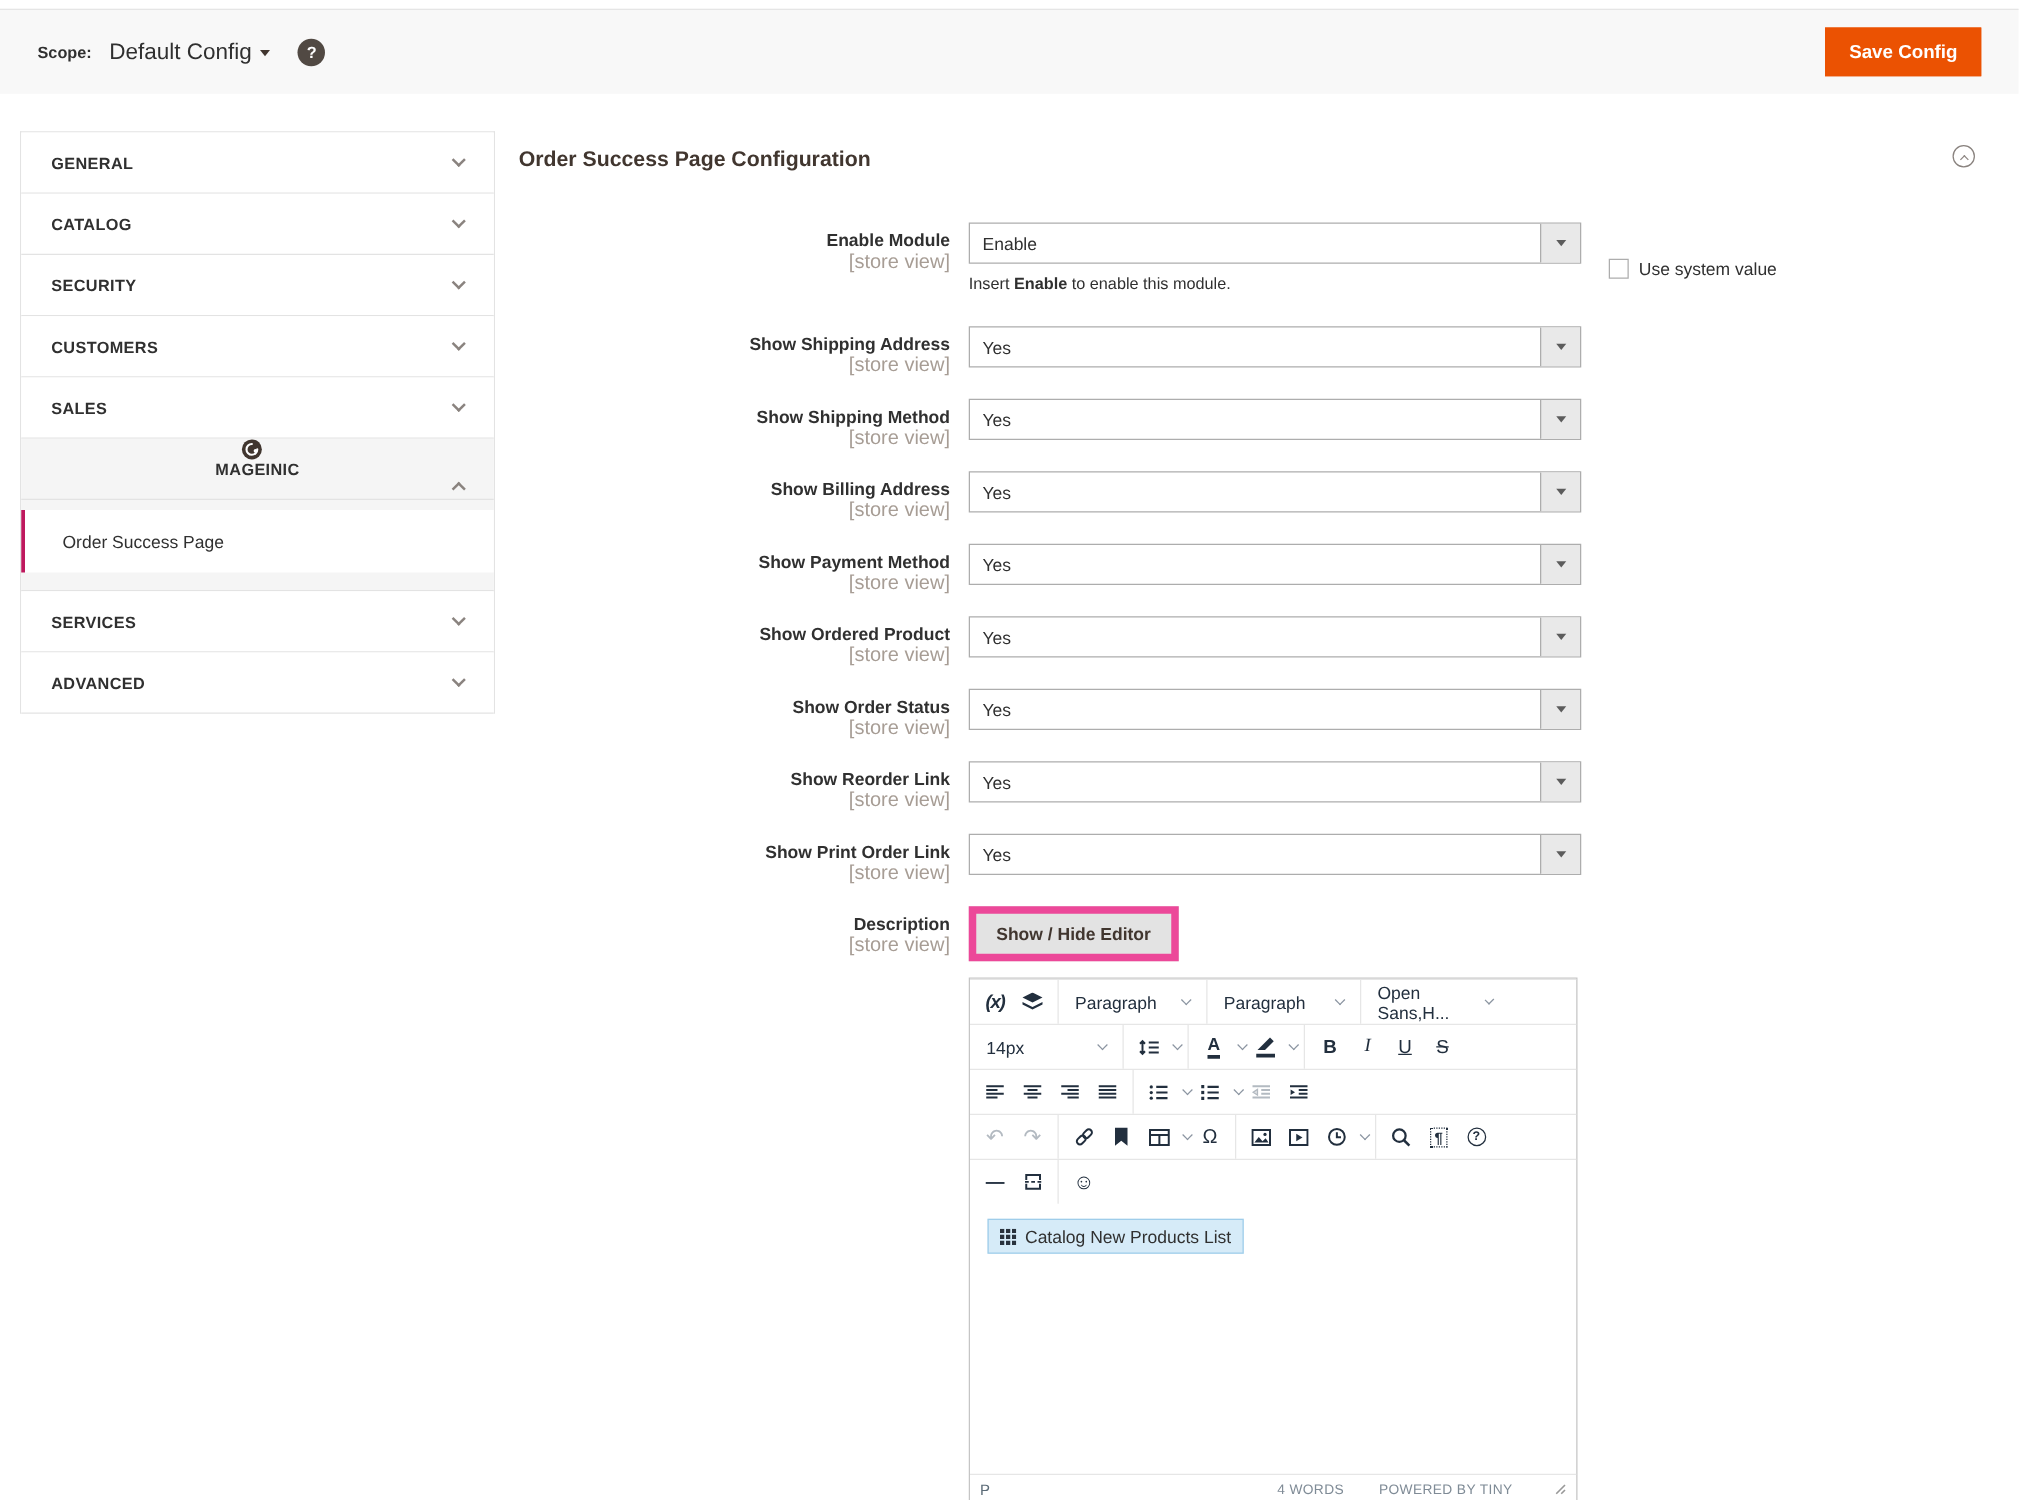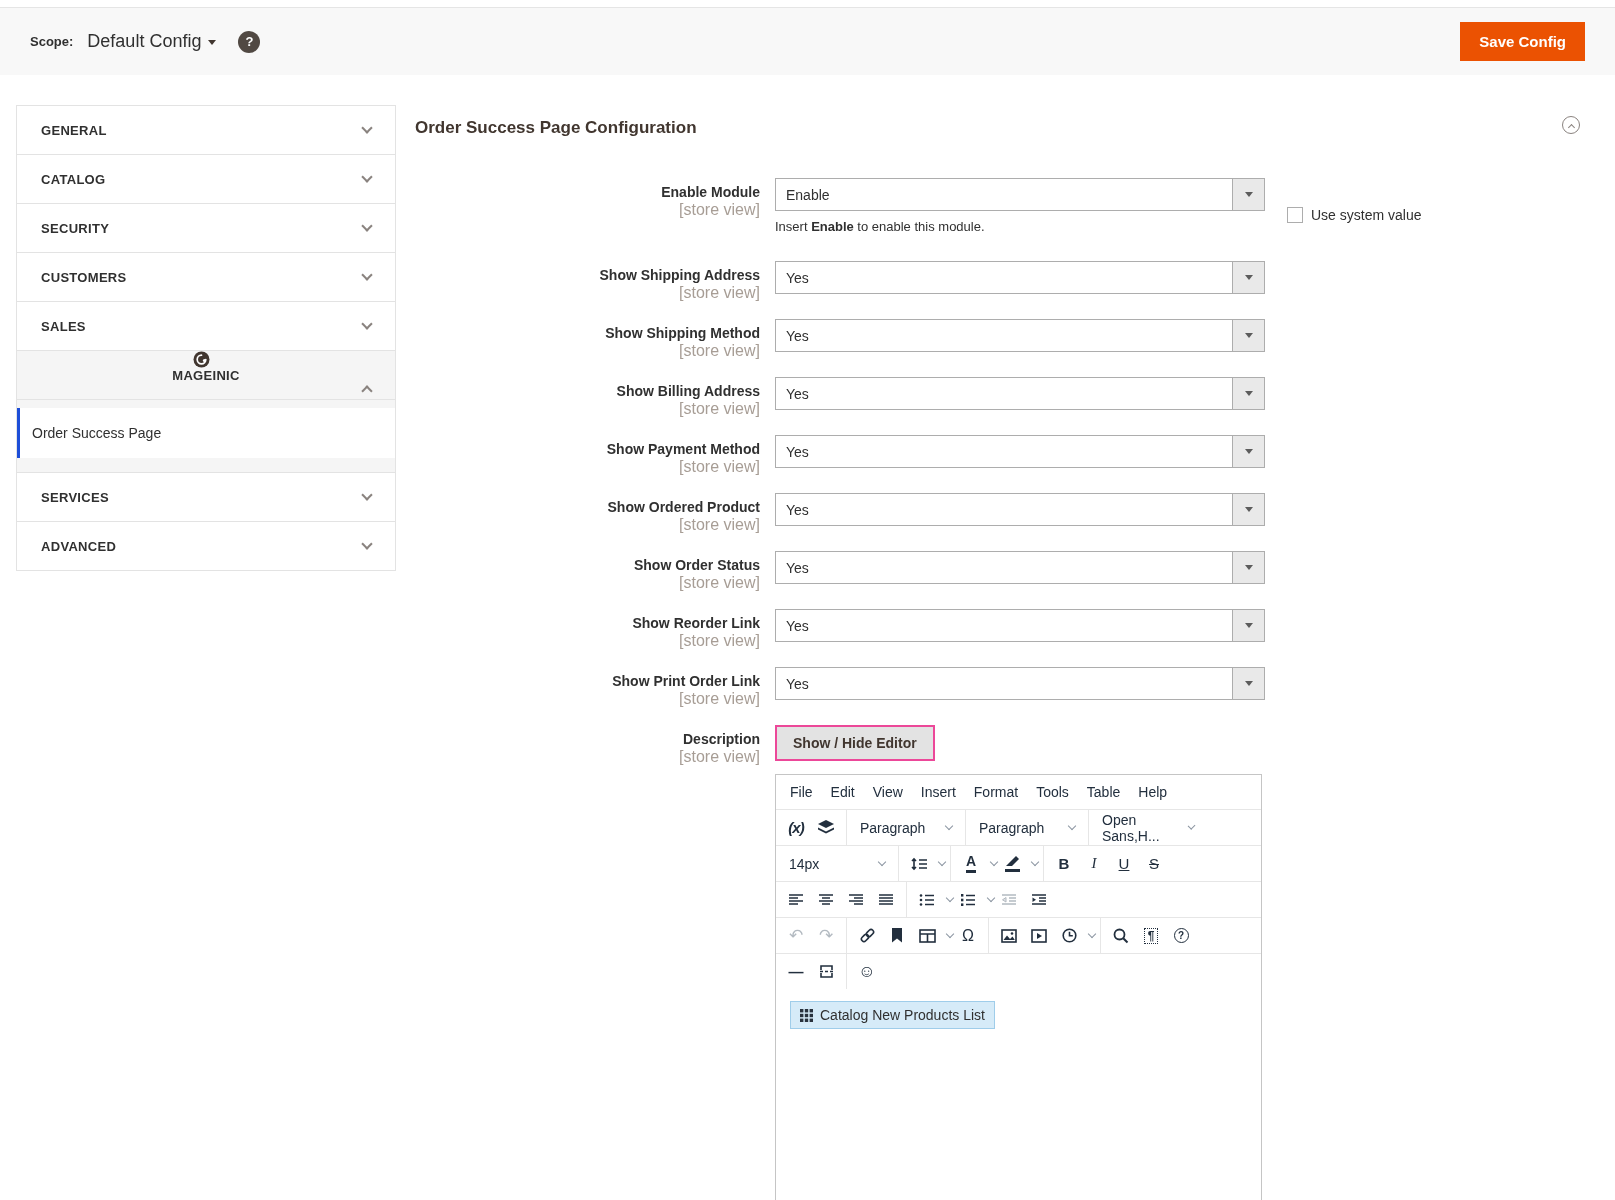--- a/index.html
+++ b/index.html
@@ -20,21 +20,21 @@
   .sidebar{position:absolute;left:16px;top:105px;width:380px;border:1px solid #e3e3e3;border-bottom:none;}
   .nav-row{height:49px;display:flex;align-items:center;padding:0 24px;background:#fff;border-bottom:1px solid #e3e3e3;cursor:pointer;}
   .nav-row.expanded{background:#f5f5f5;flex-direction:column;}
   .nav-label{font-size:13px;font-weight:bold;letter-spacing:.3px;color:#303030;}
   .chev{display:inline-block;width:8px;height:8px;border-right:2px solid #8a837f;border-bottom:2px solid #8a837f;}
   .chev.down{transform:rotate(45deg);margin-top:-4px;}
   .chev.up{transform:rotate(-135deg);margin-top:4px;}
   .nav-row .chev{margin-left:auto;}
   .mage-icon{margin-right:9px;display:flex;}
   .subpanel{background:#f5f5f5;border-bottom:1px solid #e3e3e3;padding:8px 0 14px 0;}
-  .subitem{background:#fff;border-left:3px solid #1d4ed8;height:50px;display:flex;align-items:center;padding-left:12px;font-size:14px;cursor:pointer;}
+  .subitem{background:#fff;border-left:3px solid #be185d;height:50px;display:flex;align-items:center;padding-left:30px;font-size:14px;cursor:pointer;}
 
   
   .main{position:absolute;left:415px;top:118px;right:30px;}
   .main-head{position:relative;margin-bottom:40px;}
   .page-title{font-size:17px;font-weight:bold;color:#41362f;}
   .collapse-btn{position:absolute;right:5px;top:-2px;width:18px;height:18px;border:1px solid #8a837f;border-radius:50%;display:flex;align-items:center;justify-content:center;cursor:pointer;}
   .collapse-btn .chev{width:5px;height:5px;border-width:1.5px;}
 
   .frow{display:flex;margin-bottom:17px;}
   .lcol{width:360px;text-align:right;padding-right:15px;padding-top:7px;flex:none;}
@@ -42,21 +42,21 @@
   .fscope{font-size:16px;color:#a79d95;margin-top:1px;}
   .fcol{width:490px;flex:none;}
   .select{position:relative;height:33px;border:1px solid #adadad;background:#fff;display:flex;align-items:center;padding-left:10px;font-size:14px;cursor:pointer;}
   .selarrow{position:absolute;right:0;top:0;bottom:0;width:32px;background:#e9e9e9;border-left:1px solid #adadad;display:flex;align-items:center;justify-content:center;}
   .tri{width:0;height:0;border-left:4px solid transparent;border-right:4px solid transparent;border-top:5px solid #5c5c5c;}
   .sysval{display:flex;align-items:center;margin-left:22px;padding-top:8px;}
   .checkbox{width:16px;height:16px;border:1px solid #adadad;background:#fff;margin-right:8px;flex:none;cursor:pointer;}
   .syslabel{font-size:14px;white-space:nowrap;}
   .note{font-size:13px;margin-top:8px;margin-bottom:10px;}
   .note b{font-weight:bold;}
-  .showhide-btn{background:#e3e3e3;border:2px solid #ec4899;color:#41362f;font-size:14px;font-weight:bold;padding:8px 16px;cursor:pointer;font-family:inherit;}
+  .showhide-btn{background:#e3e3e3;border:6px solid #ec4899;color:#41362f;font-size:14px;font-weight:bold;padding:8px 16px;cursor:pointer;font-family:inherit;}
 
   
   .editor{width:487px;border:1px solid #c5c5c5;margin-top:13px;background:#fff;font-family:"Liberation Sans","DejaVu Sans",sans-serif;}
   .menubar{height:34px;display:flex;align-items:center;padding:0 5px;}
   .menu-item{font-size:14px;color:#222f3e;padding:5px 9px;cursor:pointer;}
   .tbrow{display:flex;align-items:stretch;border-top:1px solid #e6e6e6;height:36px;}
   .grp{display:flex;align-items:center;height:100%;padding:0 5px;border-left:1px solid #e6e6e6;}
   .grp.first{border-left:none;}
   .tbtn{min-width:30px;height:28px;display:flex;align-items:center;justify-content:center;color:#222f3e;font-size:15px;cursor:pointer;padding:0 3px;font-family:"Liberation Sans","DejaVu Sans",sans-serif;}
   .tbtn.dis{color:#b3bac1;}
@@ -288,30 +288,20 @@
   <div class="frow">
     <div class="lcol">
       <div class="flabel">Description</div>
       <div class="fscope">[store view]</div>
     </div>
     <div class="fcol">
       <button class="showhide-btn">Show / Hide Editor</button>
 
       
       <div class="editor">
-        <div class="menubar">
-          <span class="menu-item">File</span>
-          <span class="menu-item">Edit</span>
-          <span class="menu-item">View</span>
-          <span class="menu-item">Insert</span>
-          <span class="menu-item">Format</span>
-          <span class="menu-item">Tools</span>
-          <span class="menu-item">Table</span>
-          <span class="menu-item">Help</span>
-        </div>
 
         <div class="tbrow">
           <div class="grp first">
             <span class="tbtn varx">(x)</span>
             <span class="tbtn">
               <svg width="18" height="16" viewBox="0 0 18 16">
                   <path d="M9 0 L17 4 9 8 1 4Z" fill="#222f3e"></path>
                   <path d="M1 7.5 L9 11.5 17 7.5 17 9.5 9 13.5 1 9.5Z" fill="#222f3e"></path>
                 </svg>
             </span>

